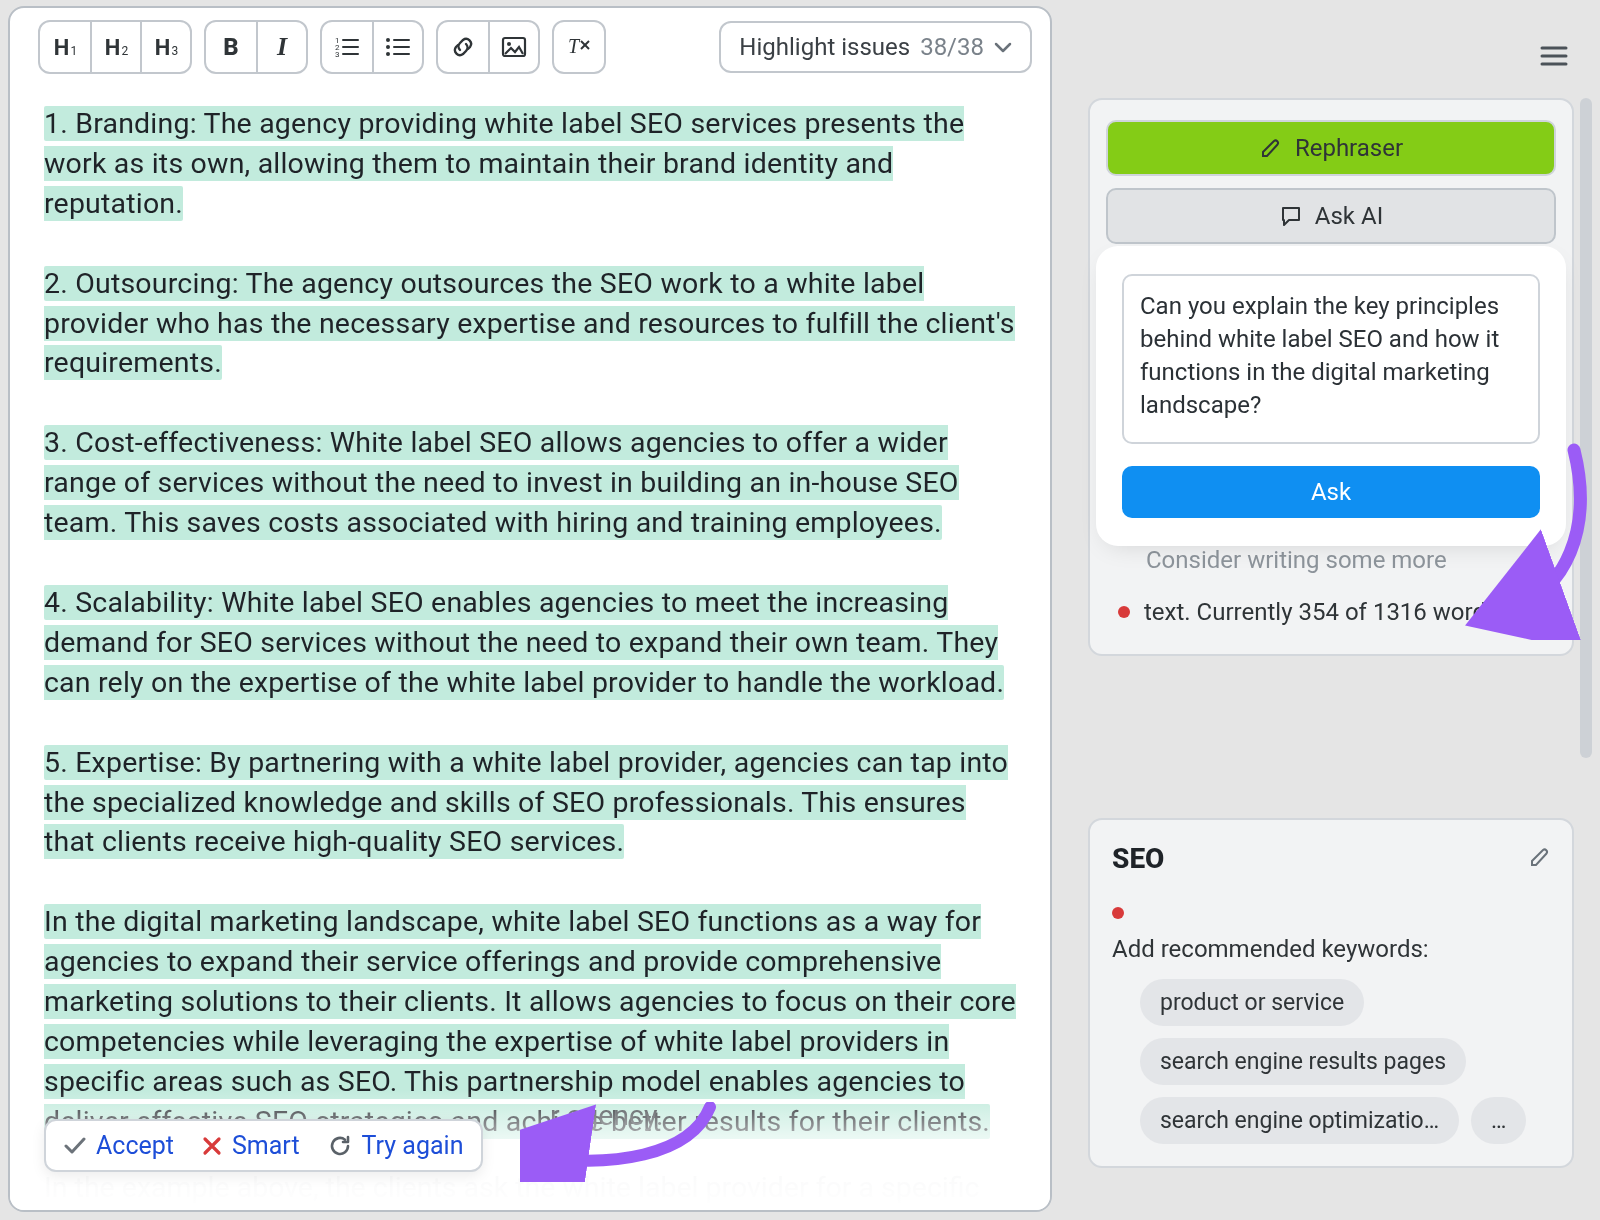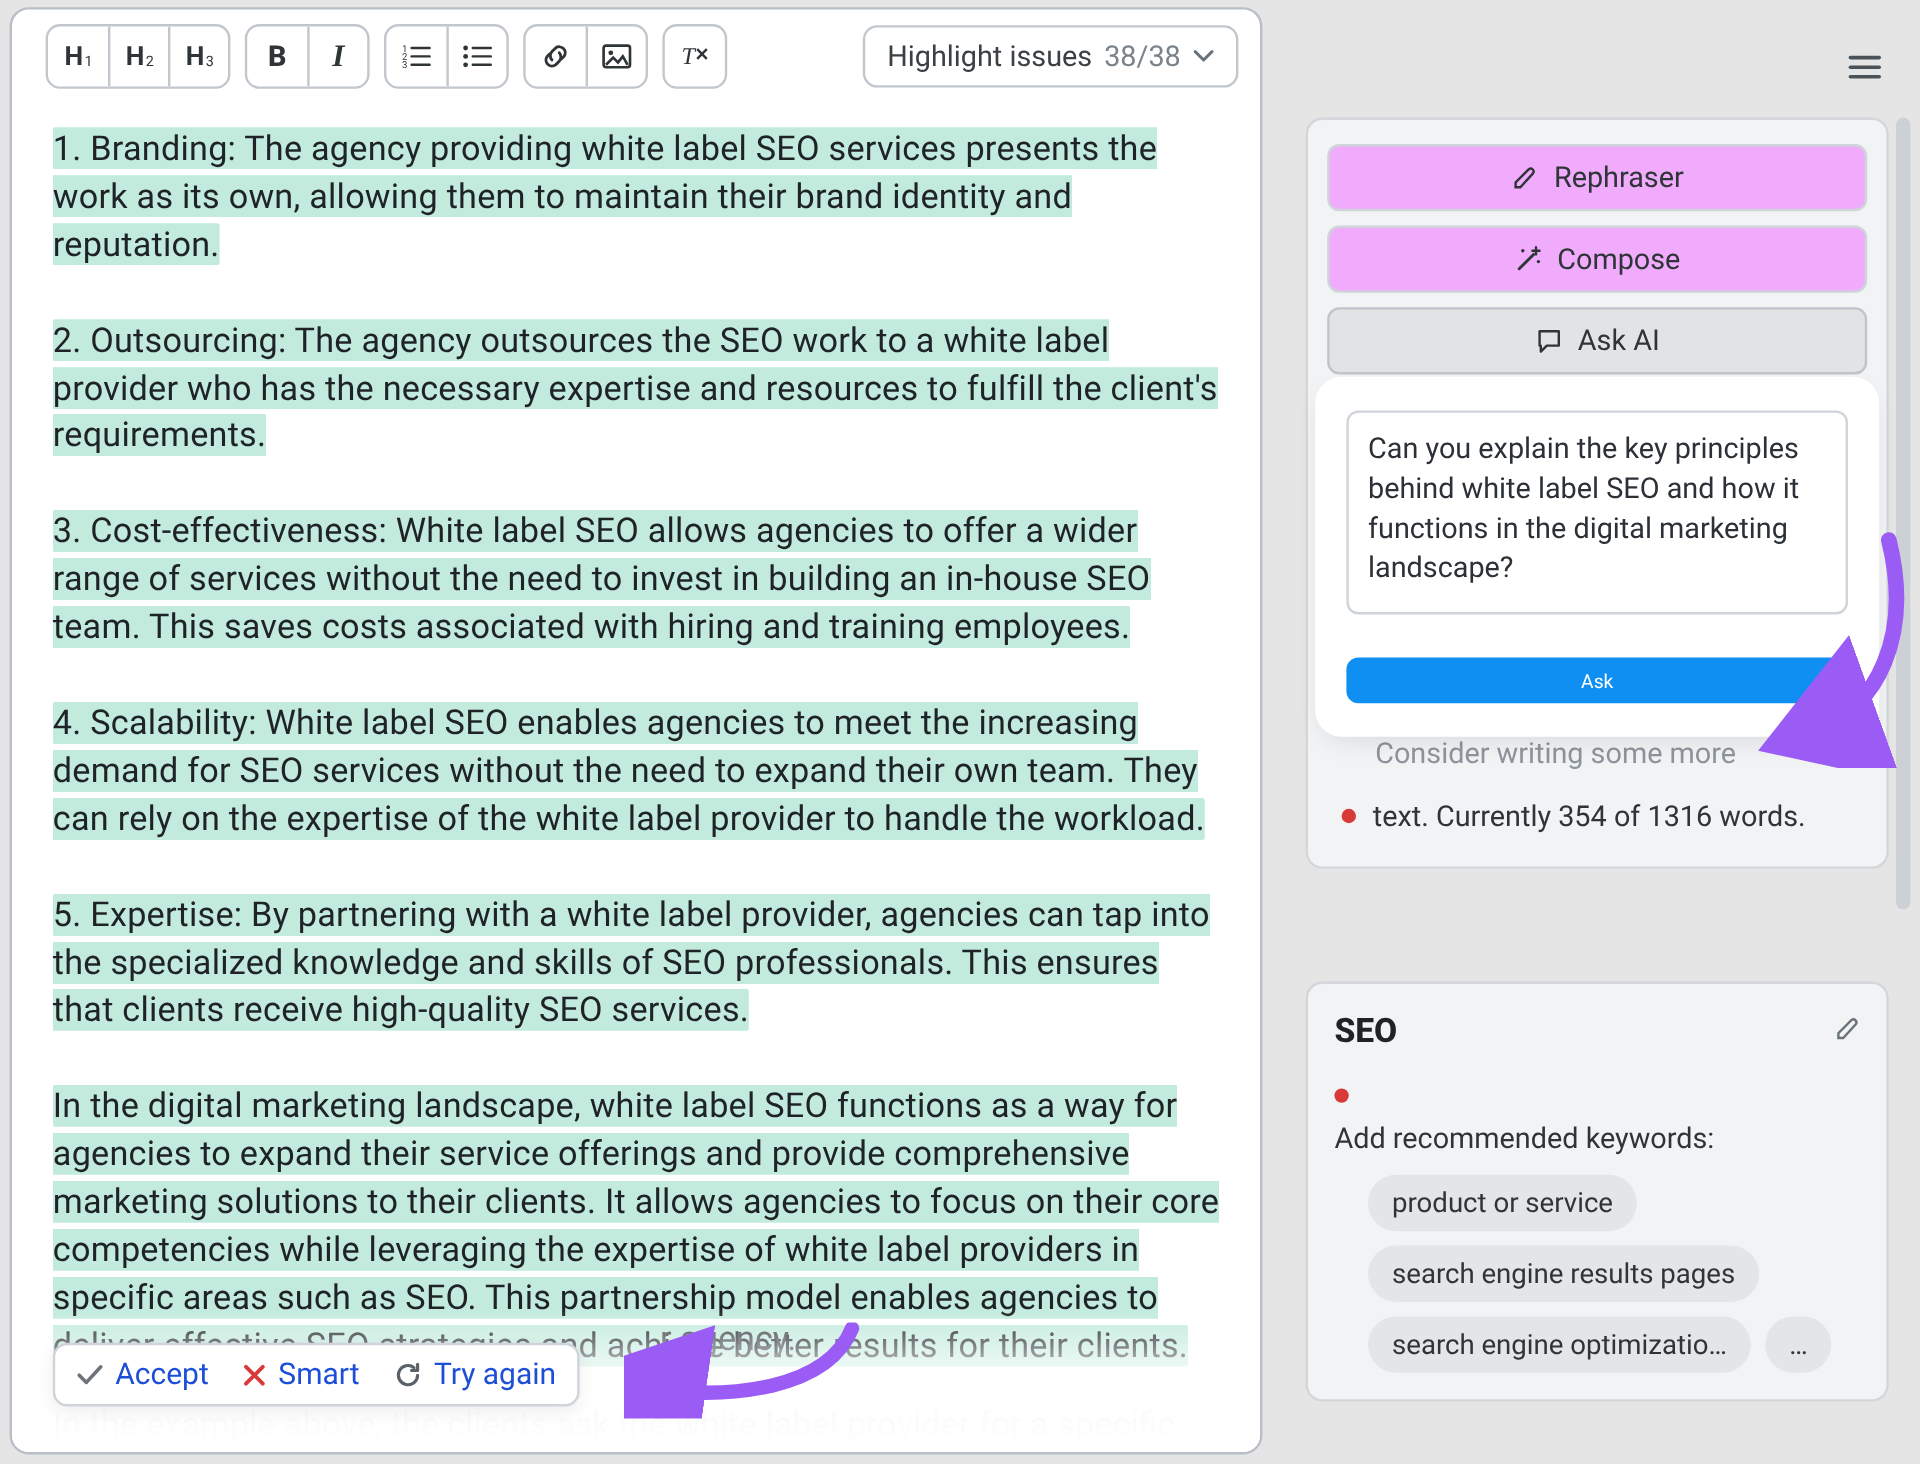--- a/index.html
+++ b/index.html
@@ -183,21 +183,21 @@
   .sw-title { font-size: 28px; font-weight: 700; color: #1f2328; }
   .sw-info { margin-left: auto; font-family: Georgia, serif; font-style: italic; font-weight: 700; color: #6a727a; font-size: 22px; }
   .sw-btn {
     display: flex;
     align-items: center;
     justify-content: center;
     gap: 12px;
     height: 56px;
     border: 2px solid #cfd4da;
     border-radius: 10px;
-    background: #f0abfc;
+    background: #84cc16;
     color: #2f3437;
     font-size: 24px;
     margin-bottom: 12px;
     cursor: pointer;
   }
   .sw-btn.askai {
     background: #e1e3e5;
     border-color: #bfc5cb;
   }
   .ask-panel {
@@ -211,26 +211,26 @@
   .ask-input {
     border: 2px solid #cfd4da;
     border-radius: 10px;
     padding: 14px 16px;
     font-size: 24px;
     line-height: 1.38;
     color: #2b3136;
     min-height: 170px;
   }
   .ask-go {
-    margin-top: 36px;
-    height: 38px;
+    margin-top: 22px;
+    height: 52px;
     background: #0f8ff2;
     border-radius: 10px;
     color: #fff;
-    font-size: 16px;
+    font-size: 24px;
     display: flex;
     align-items: center;
     justify-content: center;
     cursor: pointer;
   }
   .below-ask {
     margin-top: 18px;
     display: flex;
     gap: 14px;
     align-items: flex-start;
@@ -461,29 +461,20 @@
 
       <div class="sw-btn">
         <svg width="24" height="24" viewBox="0 0 24 24">
             <path d="M4 20 L4 16 L15 5 a2.5 2.5 0 0 1 3.5 3.5 L8 20 Z" stroke="#2f3437" stroke-width="2" fill="none"></path>
             <path d="M4 20 L20 20" stroke="#2f3437" stroke-width="2" fill="none" stroke-linecap="round" opacity="0"></path>
             <rect x="3" y="19" width="7" height="2" fill="#2f3437" opacity="0"></rect>
           </svg>
         <span>Rephraser</span>
       </div>
 
-      <div class="sw-btn">
-        <svg width="24" height="24" viewBox="0 0 24 24">
-            <path d="M4 20 L16 8" stroke="#2f3437" stroke-width="2.4" stroke-linecap="round"></path>
-            <path d="M18 2 L18 8 M15 5 L21 5" stroke="#2f3437" stroke-width="2" stroke-linecap="round"></path>
-            <circle cx="7" cy="5" r="1.4" fill="#2f3437"></circle>
-            <circle cx="20" cy="14" r="1.4" fill="#2f3437"></circle>
-          </svg>
-        <span>Compose</span>
-      </div>
 
       <div class="sw-btn askai">
         <svg width="24" height="24" viewBox="0 0 24 24">
             <path d="M4 4 H20 V16 H10 L5 21 V16 H4 Z" stroke="#2f3437" stroke-width="2" fill="none" stroke-linejoin="round"></path>
           </svg>
         <span>Ask AI</span>
       </div>
 
       <div class="ask-panel">
         <div class="ask-input">

